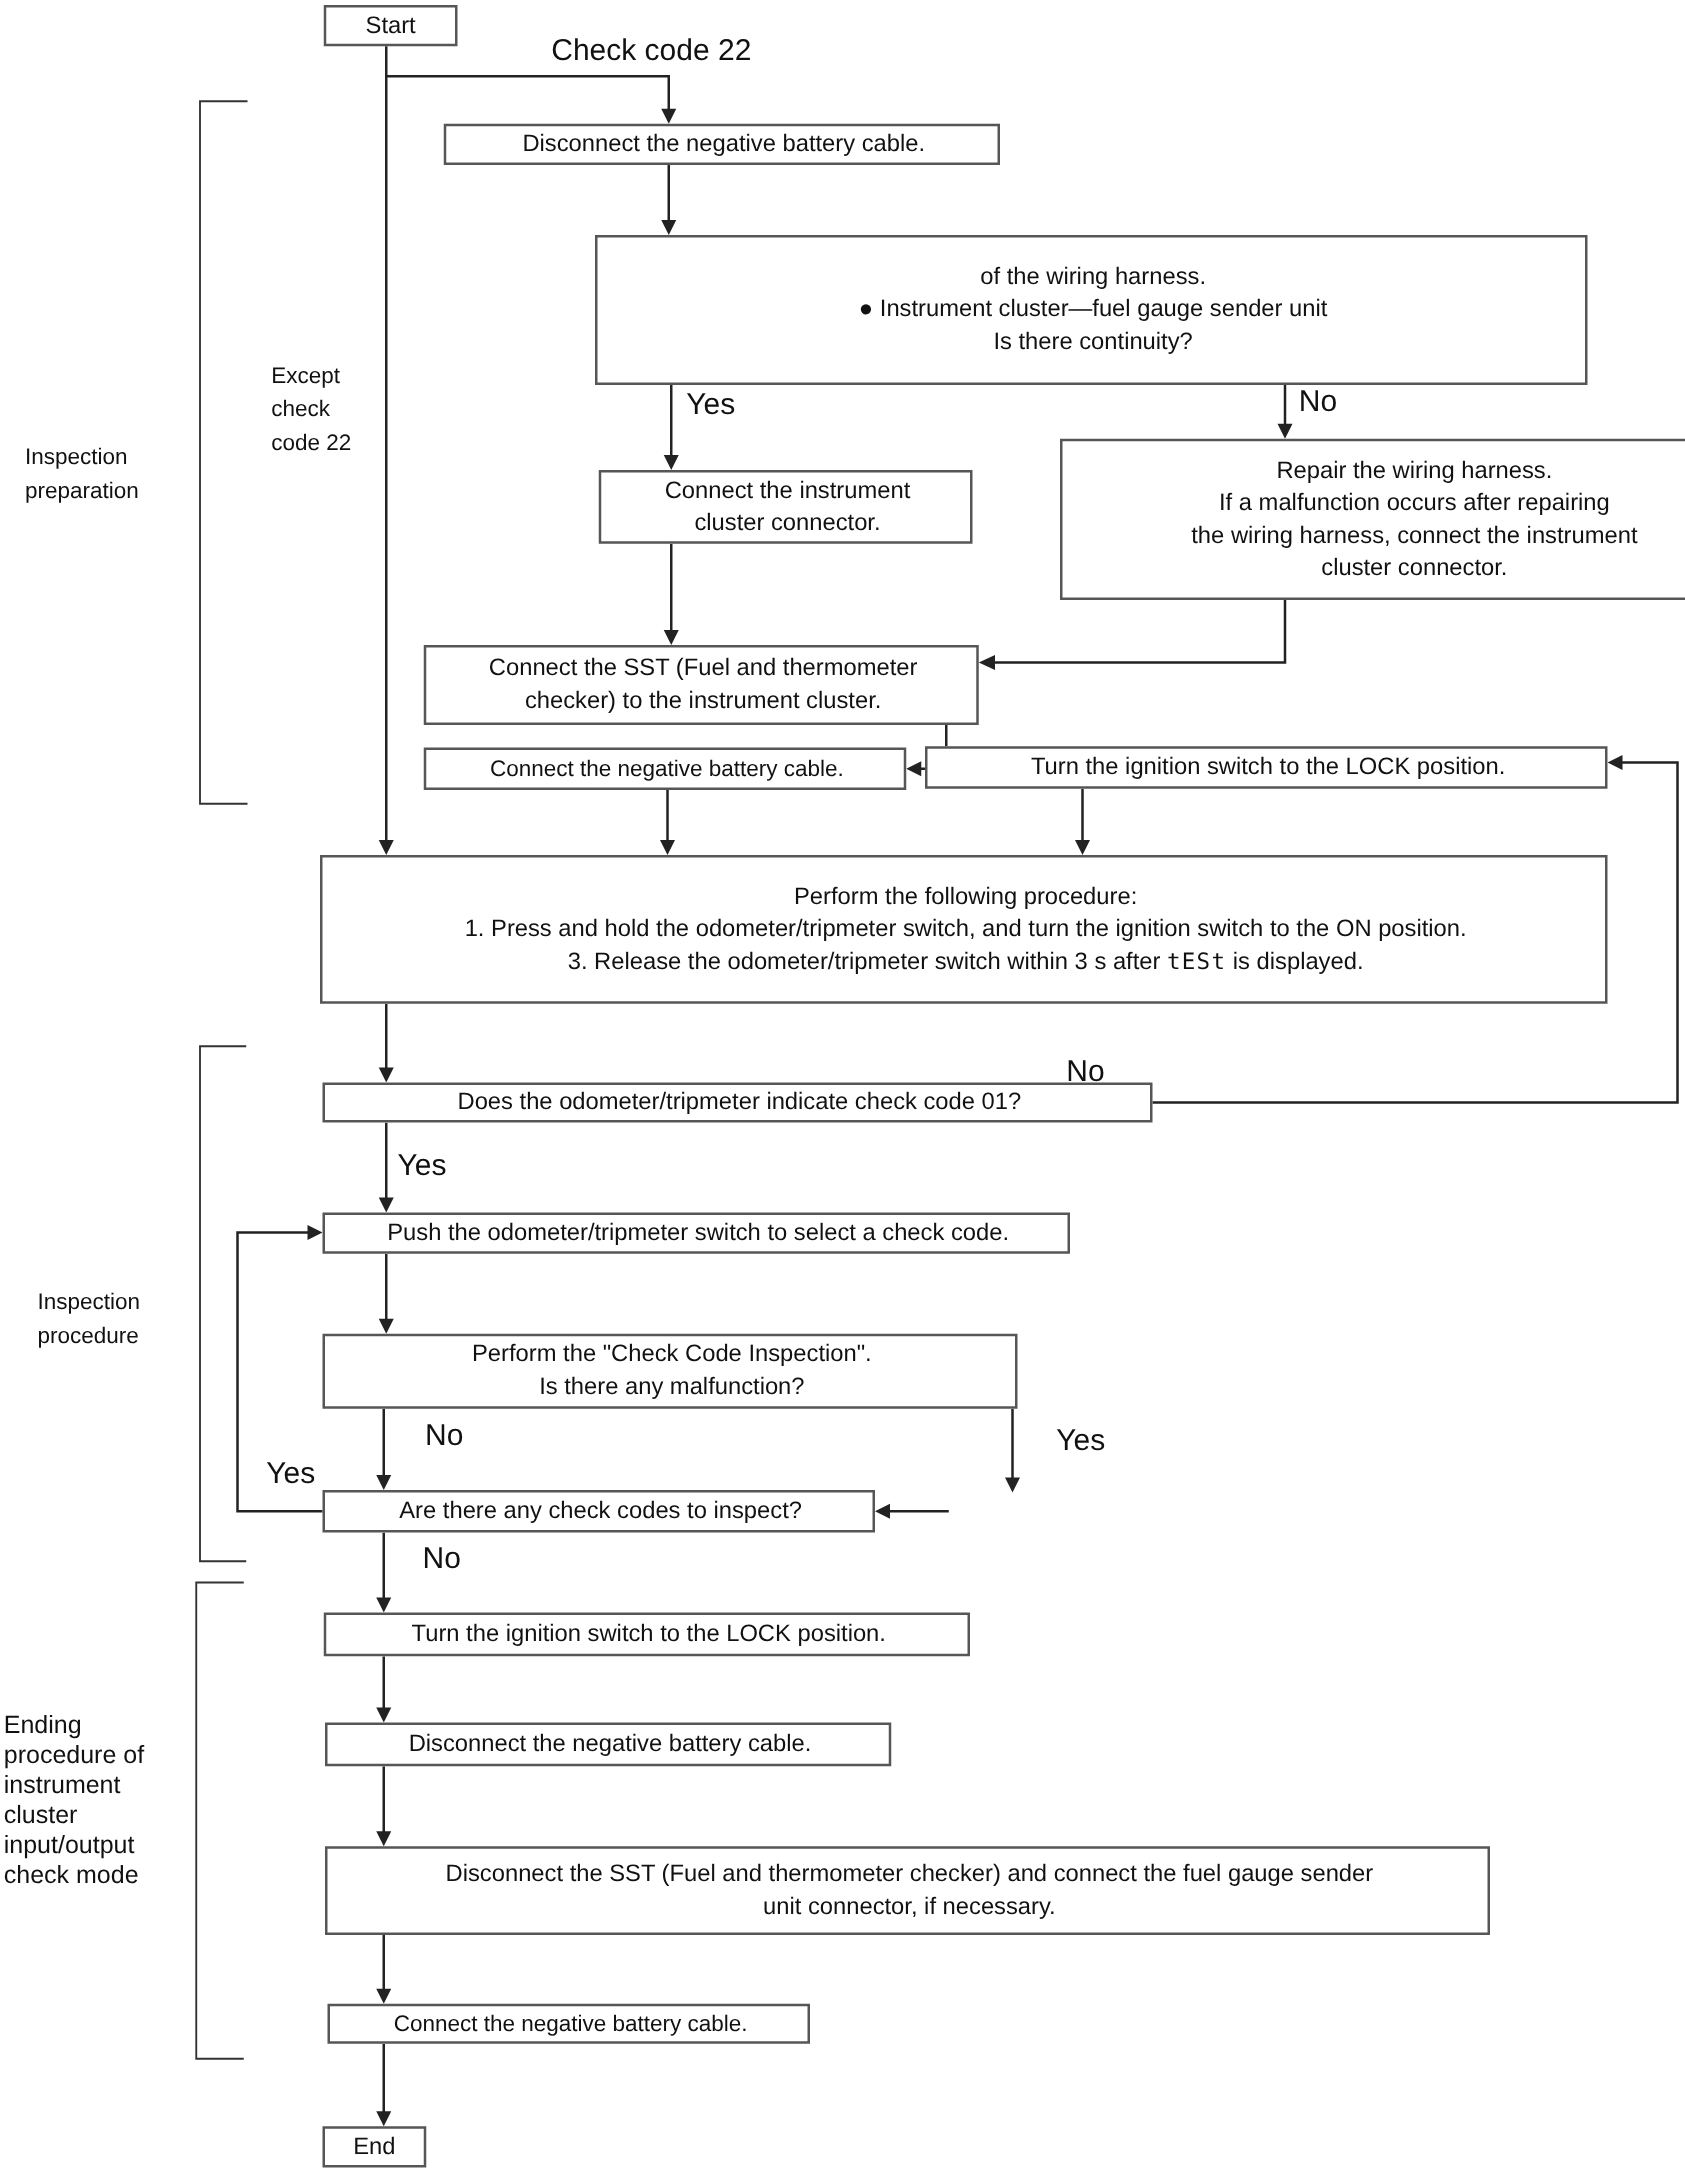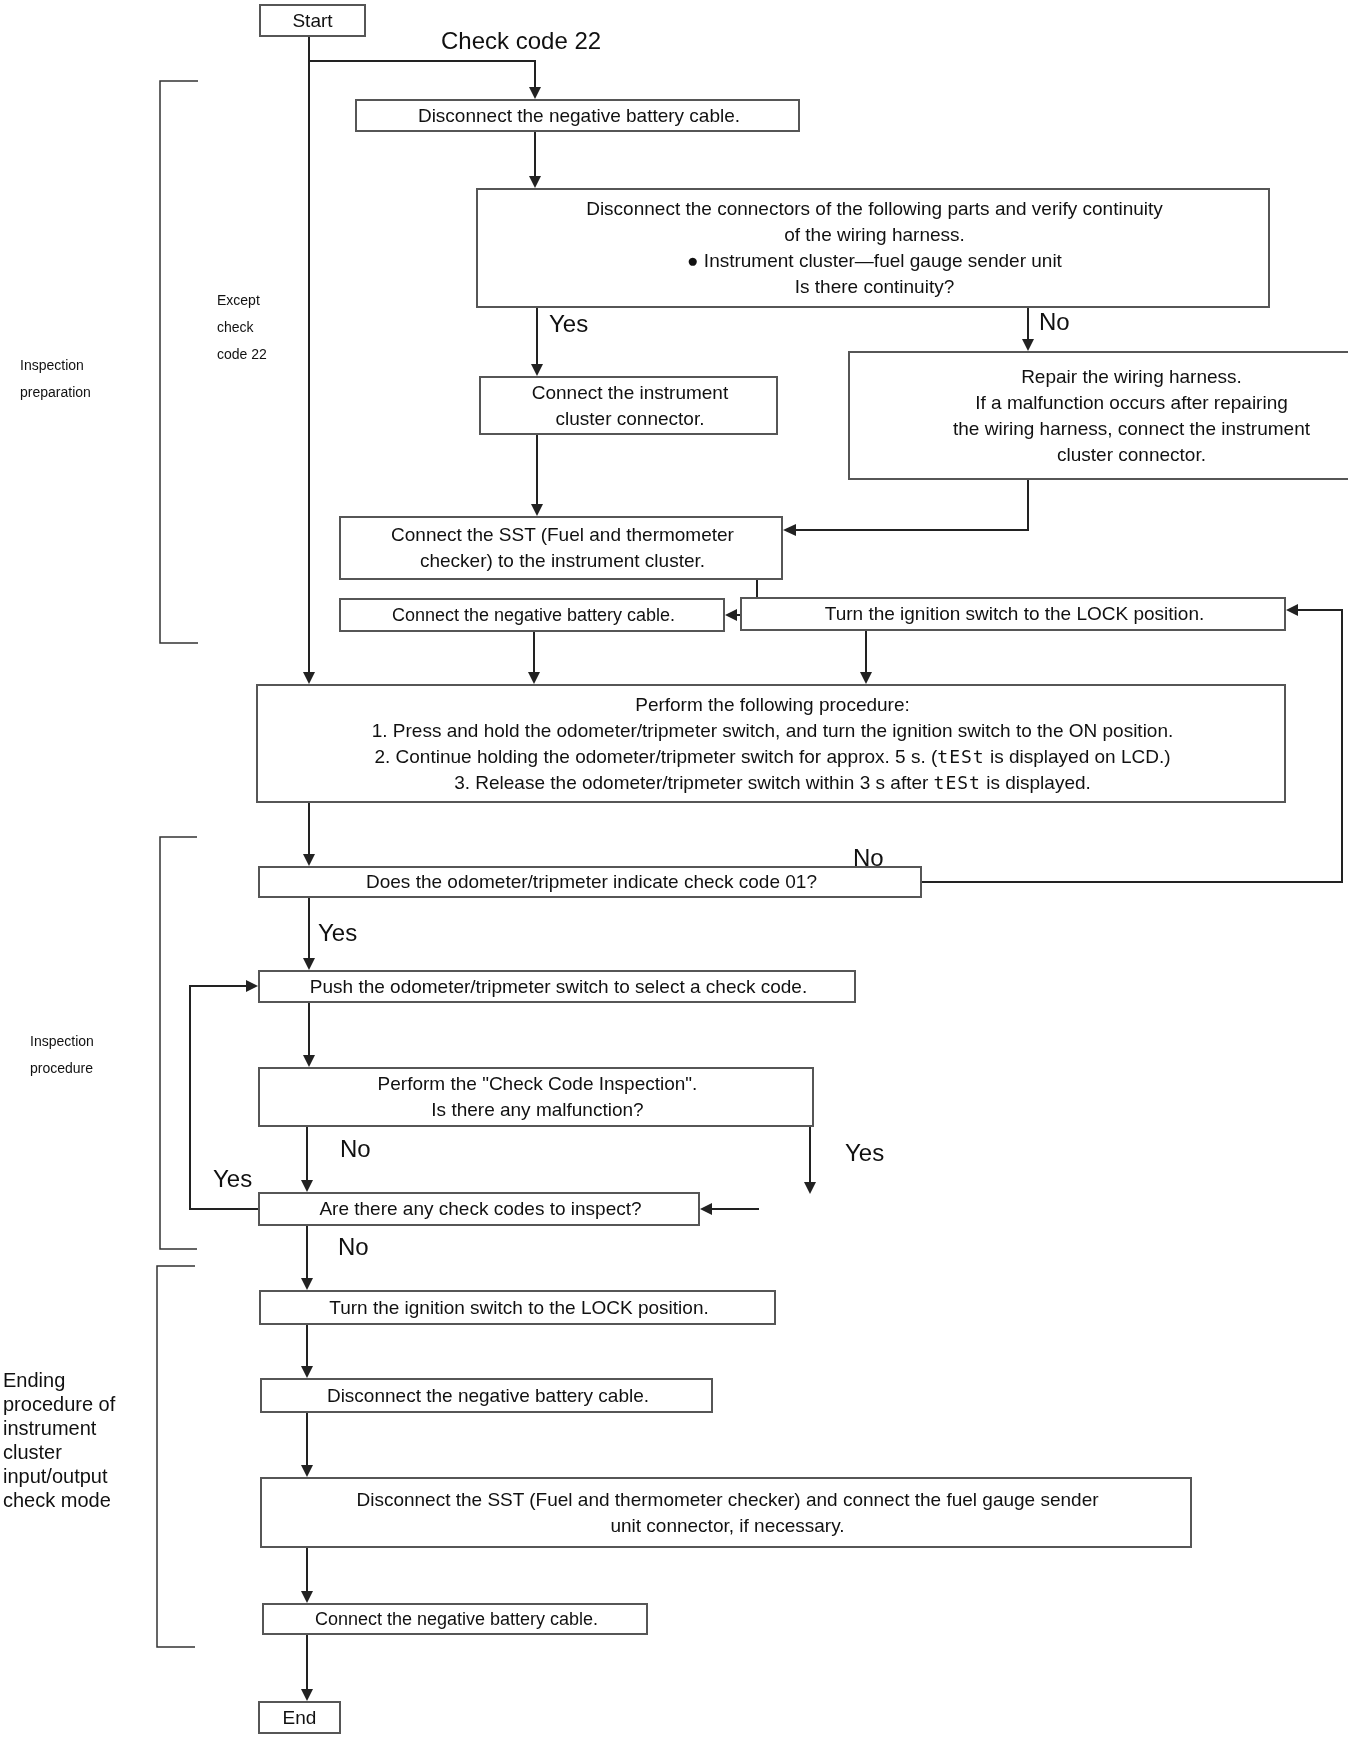--- a/index.html
+++ b/index.html
@@ -12,21 +12,21 @@
   .box{
     position:absolute;background:#ffffff;border:2px solid #565656;
     box-sizing:border-box;display:flex;flex-direction:column;
     justify-content:center;align-items:center;
     padding:2px 10px 2px 13px;font-size:19px;line-height:26px;
     white-space:nowrap;
   }
   .box.center{align-items:center;padding:2px 4px;}
   .ln{white-space:nowrap;}
   .flabel{position:absolute;font-size:24px;line-height:26px;white-space:nowrap;}
-  .sidelabel{position:absolute;font-size:14px;line-height:27px;white-space:nowrap;}
+  .sidelabel{position:absolute;font-size:18px;line-height:27px;white-space:nowrap;}
   .sidelabel.small{font-size:20px;line-height:24px;}
   .lcd{
     font-family:"DejaVu Sans Mono", monospace;
     letter-spacing:1px;font-size:18px;
   }
 </style>
 </head>
 <body>
 
 <div id="canvas">
@@ -119,21 +119,20 @@
 
   <div class="box center" style="left:259px;top:4px;width:107px;height:33px">
     <div class="ln">Start</div>
   </div>
 
   <div class="box" style="left:355px;top:99px;width:445px;height:33px">
     <div class="ln">Disconnect the negative battery cable.</div>
   </div>
 
   <div class="box" style="left:476px;top:188px;width:794px;height:120px">
-    <div class="ln">Disconnect the connectors of the following parts and verify continuity</div>
     <div class="ln">of the wiring harness.</div>
     <div class="ln">● Instrument cluster—fuel gauge sender unit</div>
     <div class="ln">Is there continuity?</div>
   </div>
 
   <div class="box" style="left:479px;top:376px;width:299px;height:59px">
     <div class="ln">Connect the instrument</div>
     <div class="ln">cluster connector.</div>
   </div>
 
@@ -153,23 +152,20 @@
     <div class="ln">Connect the negative battery cable.</div>
   </div>
 
   <div class="box" style="left:740px;top:597px;width:546px;height:34px">
     <div class="ln">Turn the ignition switch to the LOCK position.</div>
   </div>
 
   <div class="box" style="left:256px;top:684px;width:1030px;height:119px">
     <div class="ln">Perform the following procedure:</div>
     <div class="ln">1. Press and hold the odometer/tripmeter switch, and turn the ignition switch to the ON position.</div>
-    <div class="ln">
-      <span>2. Continue holding the odometer/tripmeter switch for approx. 5 s. (</span><span class="lcd">tESt</span><span> is displayed on LCD.)</span>
-    </div>
     <div class="ln">
       <span>3. Release the odometer/tripmeter switch within 3 s after </span><span class="lcd">tESt</span><span> is displayed.</span>
     </div>
   </div>
 
   <div class="box" style="left:258px;top:866px;width:664px;height:32px">
     <div class="ln">Does the odometer/tripmeter indicate check code 01?</div>
   </div>
 
   <div class="box" style="left:258px;top:970px;width:598px;height:33px">

